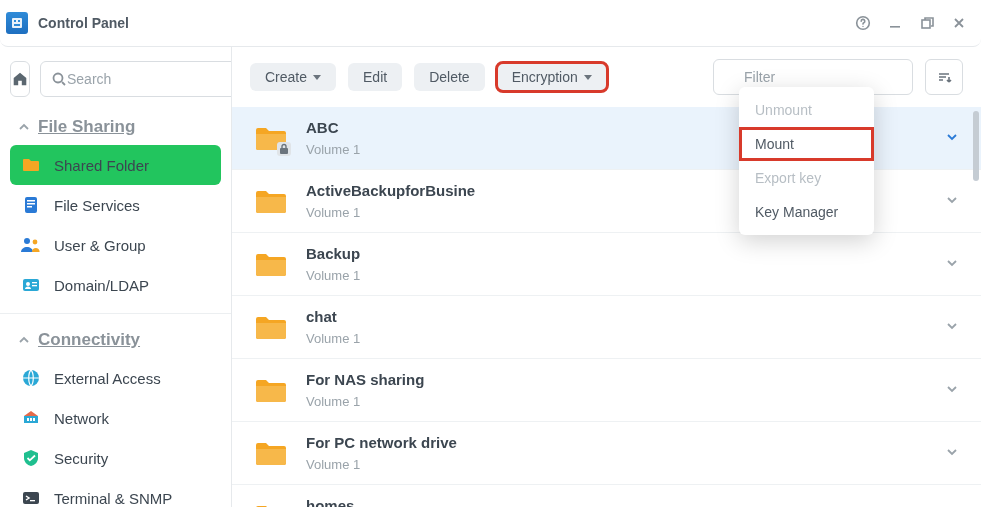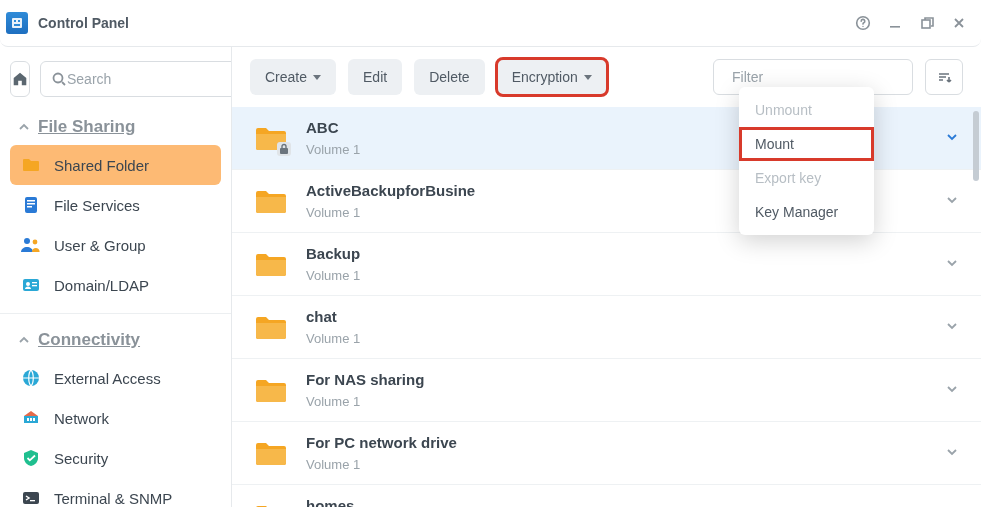--- a/index.html
+++ b/index.html
@@ -75,34 +75,34 @@
     color:#8a9299; font-weight:600; font-size:17px;
     padding:8px 8px; cursor:pointer;text-decoration:underline;
   }
   .nav-item{
     display:flex; align-items:center; gap:12px;
     padding:10px 10px;
     border-radius:6px;
     color:#3c4650; cursor:pointer;
     font-size:15px;
   }
-  .nav-item.active{ background:#fdba74; }
+  .nav-item.active{ background:#22c55e; }
   .nav-item .icon{ width:22px; display:flex;justify-content:center;align-items:center;}
   .divider{ height:1px;background:#eceff1;margin:8px -10px;}
   .main {
     flex:1;
     display:flex; flex-direction:column;
     position:relative;
   }
   .toolbar{
     display:flex; align-items:center; gap:12px;
     padding:12px 18px;
   }
   .btn{
-    height:36px;
+    height:28px;
     padding:0 14px;
     border:1px solid transparent;
     background:#edf0f3;
     border-radius:6px;
     color:#505a64;
     font-size:14px;
     display:flex;align-items:center;justify-content:flex-end;gap:6px;
     cursor:pointer;
   }
   .btn.highlight{ outline:3px solid #d83a2b; outline-offset:-1px; }
@@ -340,21 +340,21 @@
       <button class="btn">Delete</button>
       <button class="btn highlight">
         <span>Encryption</span>
         <span class="caret-down"></span>
       </button>
       <div class="toolbar-spacer"></div>
       <div class="filter-box">
         <svg width="15" height="15" viewBox="0 0 16 16" fill="none" stroke="#8a9299" stroke-width="1.6">
             <path d="M2 3h12l-5 6v4l-2 1v-5z"></path>
           </svg>
-        <input style="margin-left: 8px;" placeholder="Filter">
+        <input style="margin-left: 20px;" placeholder="Filter">
       </div>
       <div class="sort-btn">
         <svg width="16" height="16" viewBox="0 0 16 16" fill="none" stroke="#6b747d" stroke-width="1.6">
             <path d="M3 5h10M3 8h7M3 11h4"></path>
             <path d="M13 8v5m0 0l-2-2m2 2l2-2"></path>
           </svg>
       </div>
     </div>
 
     <div class="dropdown">

